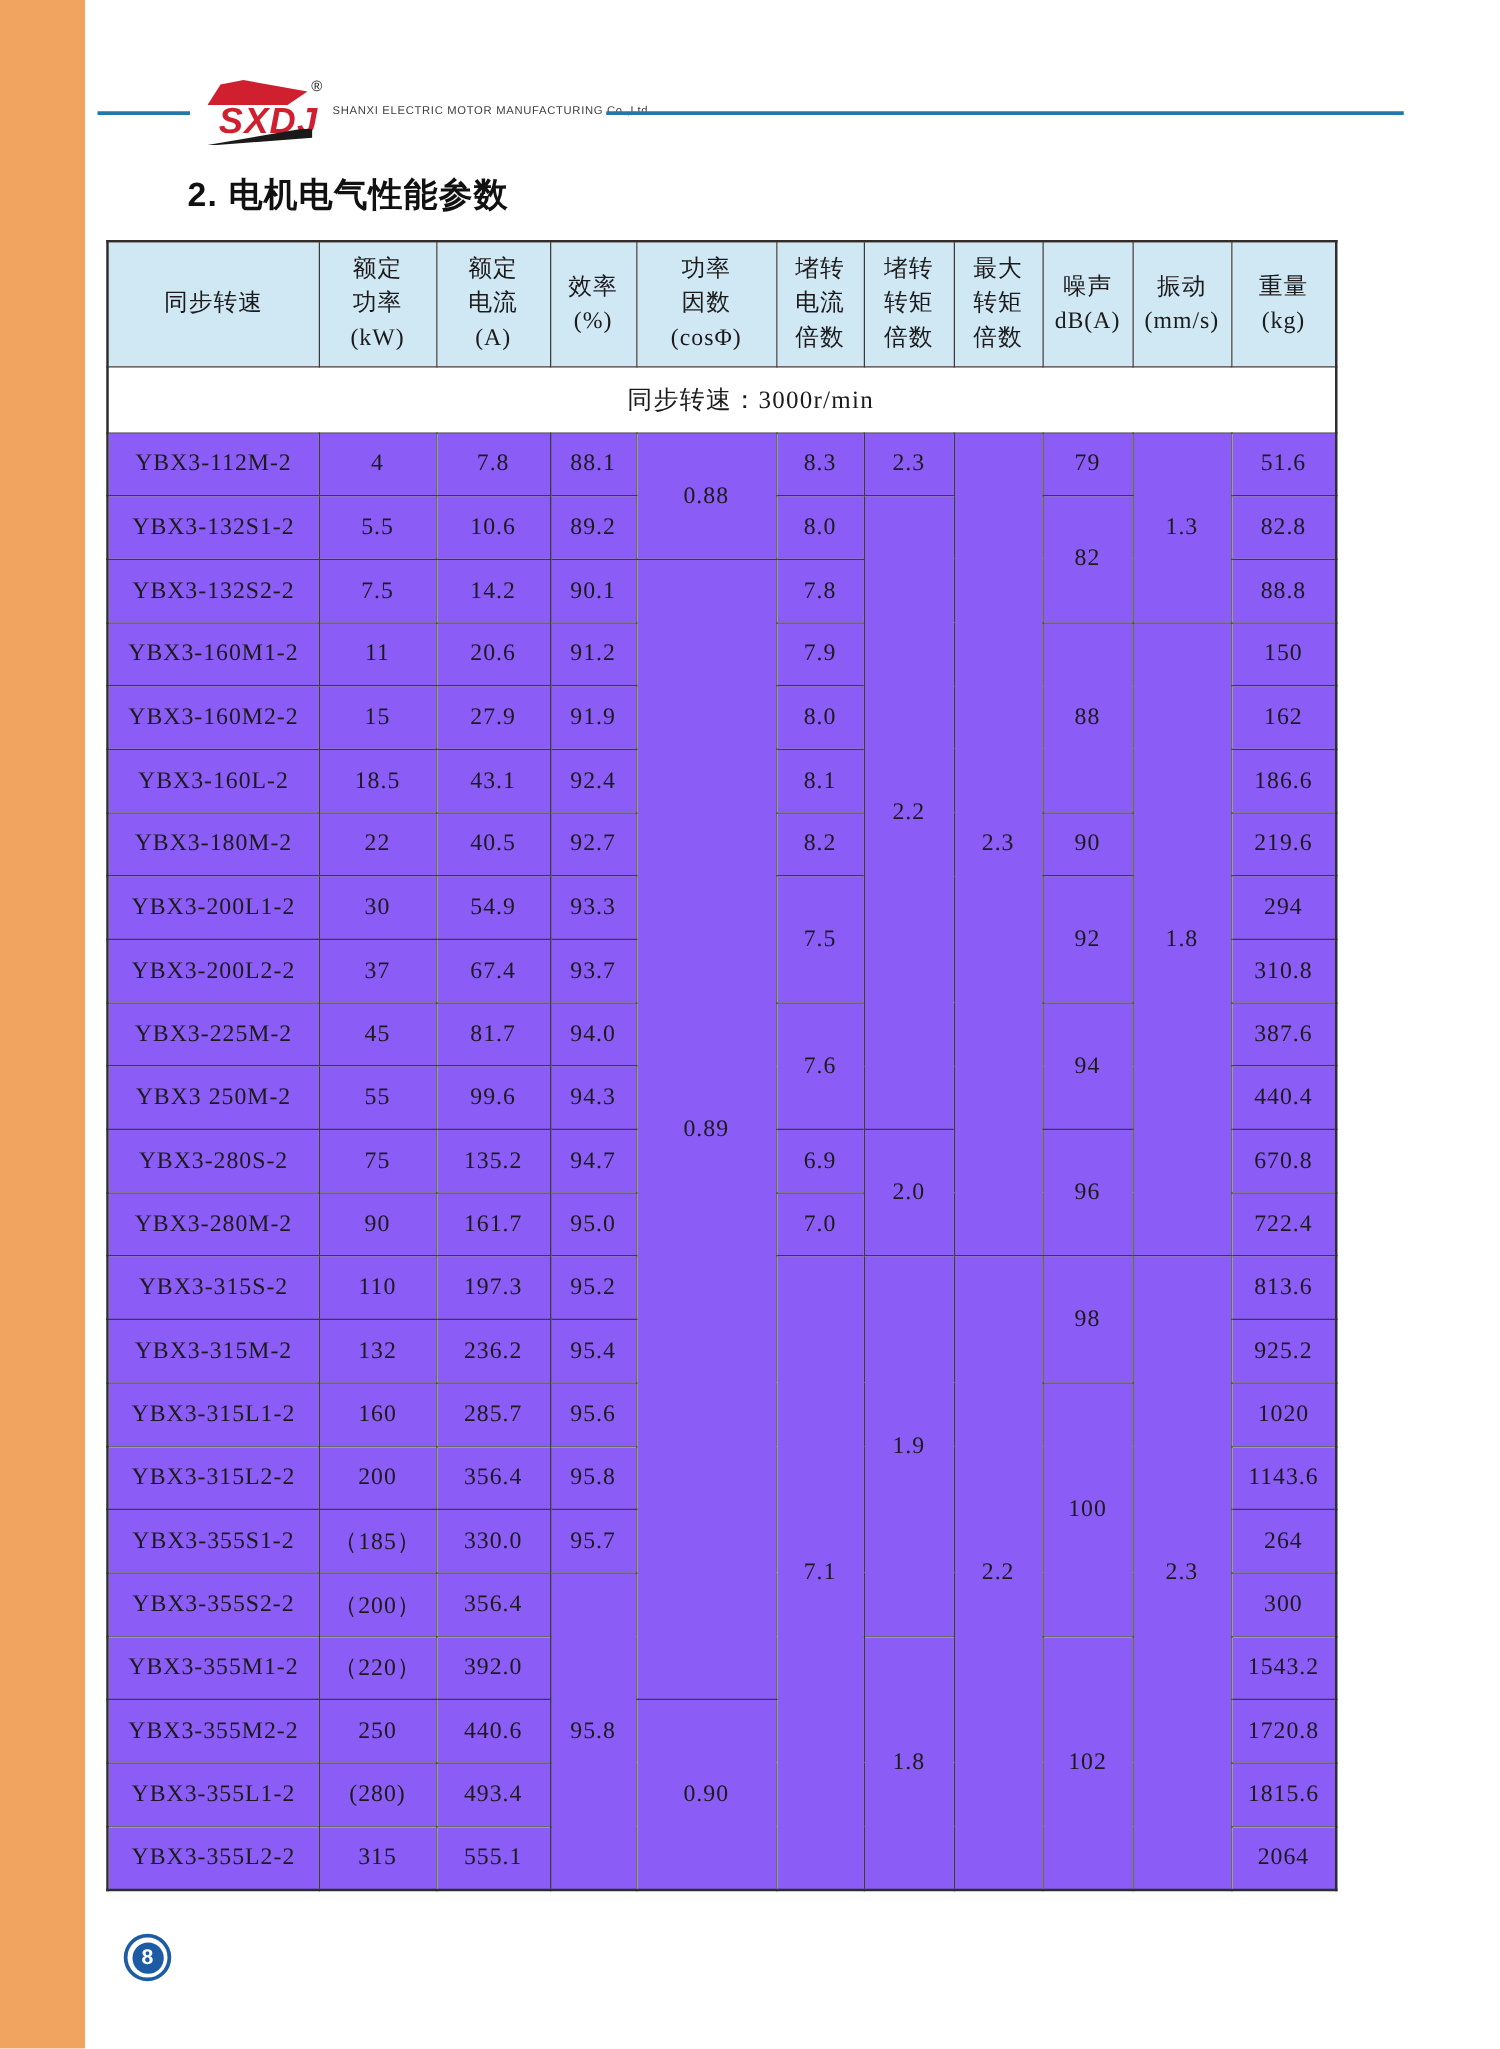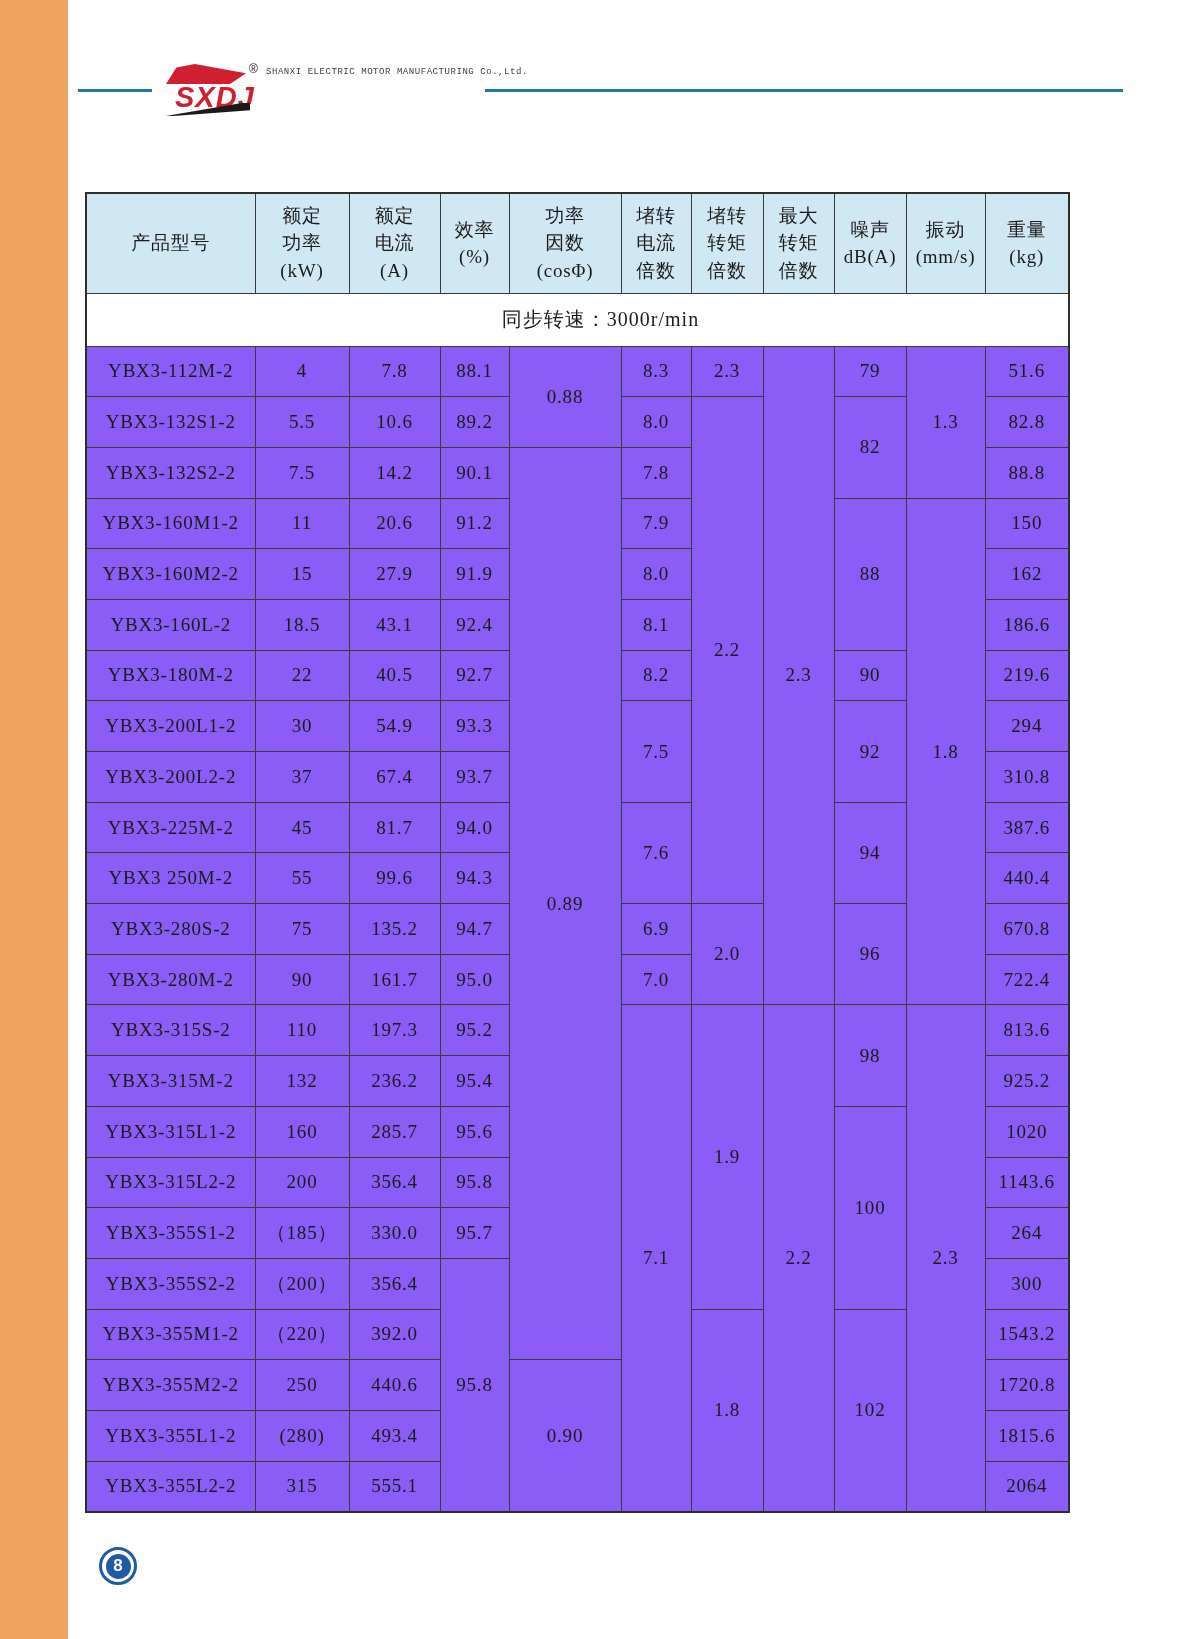--- a/index.html
+++ b/index.html
@@ -19,22 +19,22 @@
   .logo-flag { position:absolute; left:3px; top:2px; width:80px; height:20px; background:var(--red);
     clip-path:polygon(0% 100%, 13% 18%, 36% 0%, 100% 46%, 80% 100%); }
   .logo-abbr { position:absolute; left:12px; top:19px; font-family:Liberation Sans, sans-serif;
     font-style:italic; font-weight:bold; font-size:29px; letter-spacing:1px; color:var(--red); }
   .logo-swoosh { position:absolute; left:3px; top:41px; width:84px; height:13px; background:#1a1a1a;
     clip-path:polygon(0% 100%, 90% 0%, 100% 0%, 100% 55%, 9% 100%); }
   .logo-reg { position:absolute; left:86px; top:0px; font-size:12px; font-family:"Liberation Sans",sans-serif; color:#222; }
   .company { position:absolute; left:266px; top:64px; }
   .company-cn { font-family:"Liberation Sans",sans-serif; font-weight:bold; font-size:23px;
     letter-spacing:0.5px; color:#141414; white-space:nowrap; }
-  .company-en { font-family:Liberation Mono, monospace; font-size:9px; letter-spacing:0.55px;
-    color:#3d3d3d; margin-top:3px; white-space:nowrap; }
+  .company-en { font-family:Liberation Sans, sans-serif; font-size:9px; letter-spacing:0.55px;
+    color:#3d3d3d; margin-top:19px; white-space:nowrap; }
 
   .section-title { position:absolute; left:150px; top:138px; font-family:"Liberation Sans",sans-serif;
     font-weight:bold; font-size:27px; color:#111; letter-spacing:1px; }
 
   
   .spec-table { position:absolute; left:85px; top:192px; width:983px;
     border-collapse:collapse; table-layout:fixed; border:2px solid #2e2e2e; }
   .spec-table th, .spec-table td {
     border:1px solid #3a3a3a; text-align:center; vertical-align:middle;
     font-size:19px; letter-spacing:0.8px; color:#1b1b1b; overflow:hidden;
@@ -63,38 +63,39 @@
     <div class="logo-flag"></div>
     <div class="logo-abbr">SXDJ</div>
     <div class="logo-swoosh"></div>
     <div class="logo-reg">®</div>
   </div>
   <div class="company">
     <div class="company-en">SHANXI ELECTRIC MOTOR MANUFACTURING Co.,Ltd.</div>
   </div>
   <div class="rule rule-right"></div>
 
+  <div class="section-title">2. 电机电气性能参数</div>
 
   <table class="spec-table">
     <colgroup>
       <col style="width:169px">
         <col style="width:94px">
         <col style="width:91px">
         <col style="width:69px">
       <col style="width:112px">
         <col style="width:70px">
         <col style="width:72px">
         <col style="width:71px">
       <col style="width:72px">
         <col style="width:79px">
         <col style="width:84px">
     </colgroup>
     <thead>
       <tr class="head-row">
-          <th>产品型号</th>
+          <th>同步转速</th>
           <th>额定<br>功率<br>(kW)</th>
           <th>额定<br>电流<br>(A)</th>
           <th>效率<br>(%)</th>
           <th>功率<br>因数<br>(cosΦ)</th>
           <th>堵转<br>电流<br>倍数</th>
           <th>堵转<br>转矩<br>倍数</th>
           <th>最大<br>转矩<br>倍数</th>
           <th>噪声<br>dB(A)</th>
           <th>振动<br>(mm/s)</th>
           <th>重量<br>(kg)</th>

